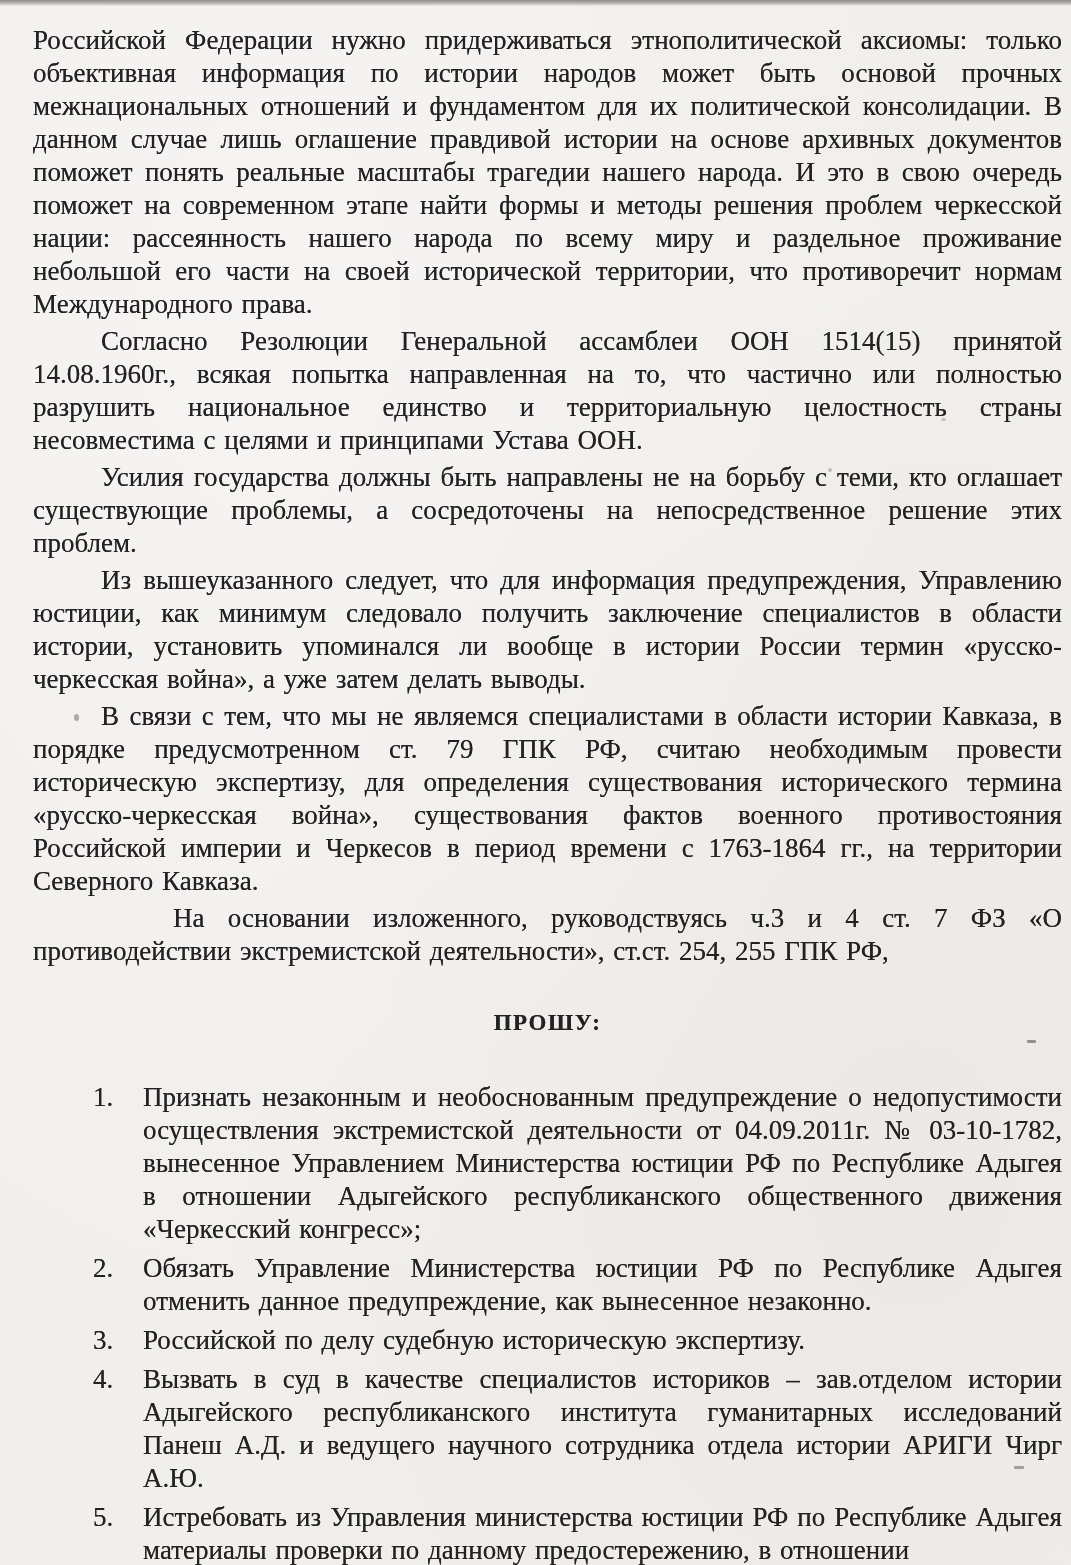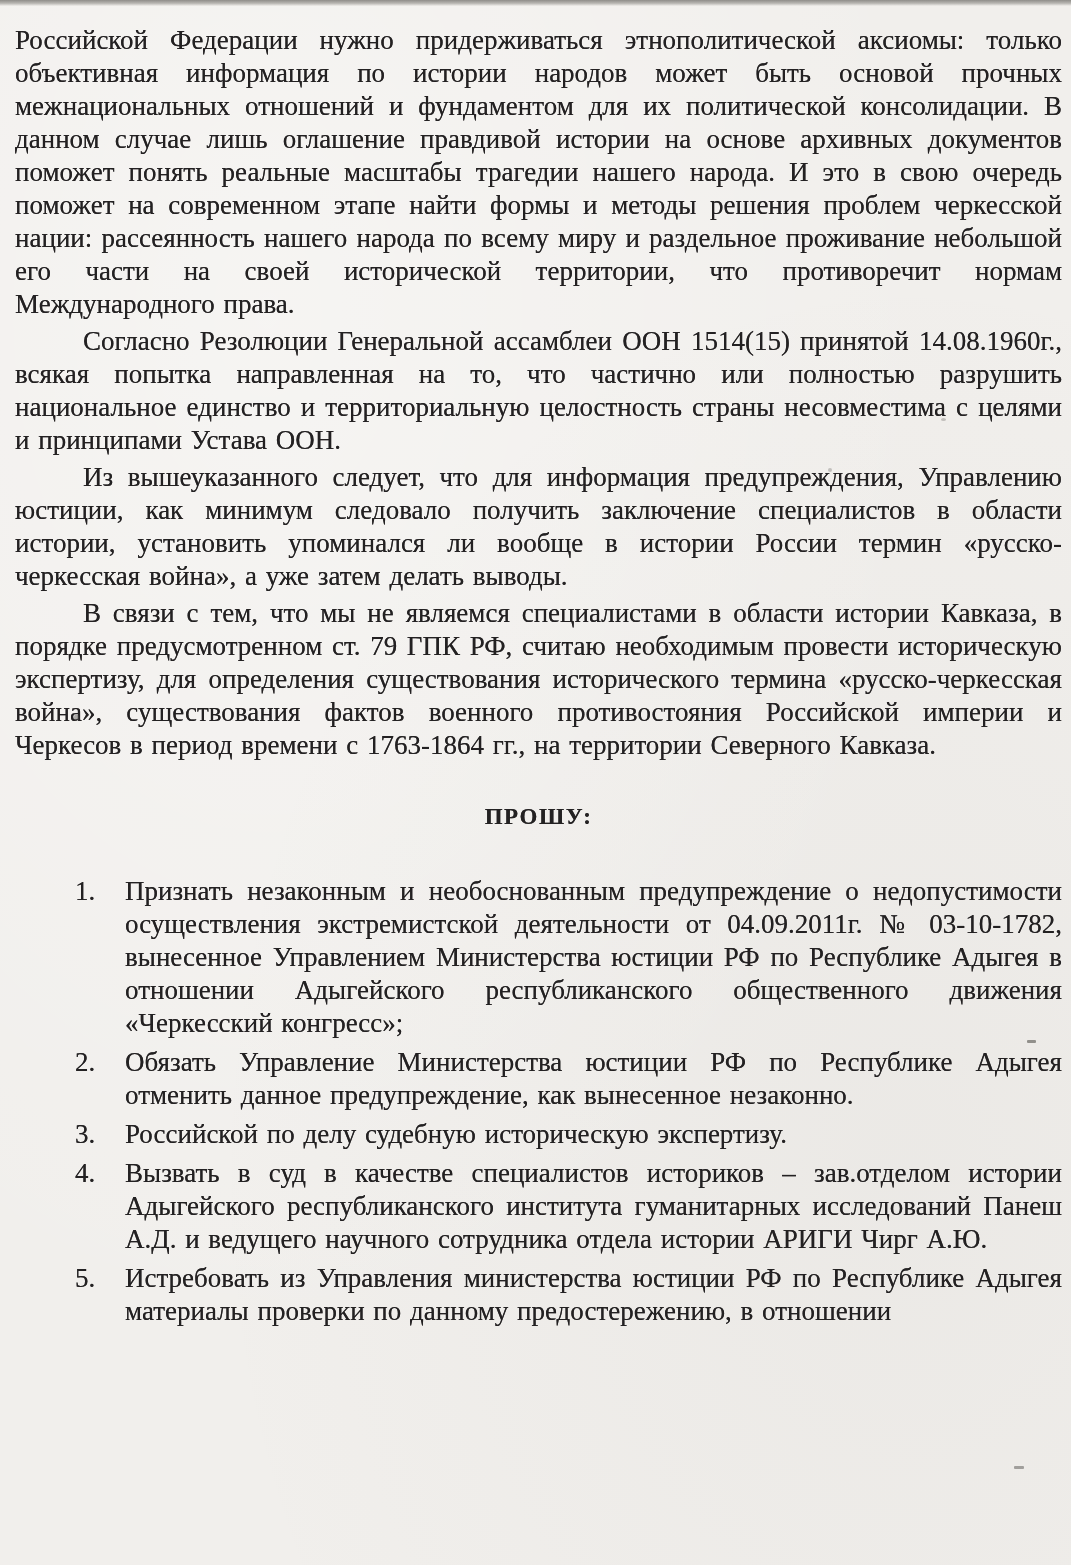--- a/index.html
+++ b/index.html
@@ -5,21 +5,21 @@
   html, body {
     margin: 0;
     padding: 0;
     background: #e8e6e3;
   }
   .page {
     position: relative;
     width: 1071px;
     height: 1565px;
     box-sizing: border-box;
-    padding: 24px 9px 0 15px;
+    padding: 24px 9px 0 33px;
     overflow: hidden;
     background:
       radial-gradient(ellipse at 25% 20%, rgba(255,255,255,0.35), rgba(255,255,255,0) 60%),
       radial-gradient(ellipse at 85% 75%, rgba(125,120,110,0.05), rgba(125,120,110,0) 55%),
       #f1efec;
     color: #232122;
     font-family: "Liberation Serif", "DejaVu Serif", serif;
     font-size: 27px;
     line-height: 33px;
     text-shadow: 0 0 0.5px rgba(28,26,27,0.75);
@@ -70,22 +70,24 @@
   .speck.s5 { left: 941px;  top: 418px;  width: 5px; height: 3px; opacity: .3; }
 </style>
 </head>
 <body>
 
 <div class="page">
   <div class="scan-edge"></div>
 
   <p class="para flush">Российской Федерации нужно придерживаться этнополитической аксиомы: только объективная информация по истории народов может быть основой прочных межнациональных отношений и фундаментом для их политической консолидации. В данном случае лишь оглашение правдивой истории на основе архивных документов поможет понять реальные масштабы трагедии нашего народа. И это в свою очередь поможет на современном этапе найти формы и методы решения проблем черкесской нации: рассеянность нашего народа по всему миру и раздельное проживание небольшой его части на своей исторической территории, что противоречит нормам Международного права.</p>
   <p class="para">Согласно Резолюции Генеральной ассамблеи ООН 1514(15) принятой 14.08.1960г., всякая попытка направленная на то, что частично или полностью разрушить национальное единство и территориальную целостность страны несовместима с целями и принципами Устава ООН.</p>
+  <p class="para">Усилия государства должны быть направлены не на борьбу с теми, кто оглашает существующие проблемы, а сосредоточены на непосредственное решение этих проблем.</p>
   <p class="para">Из вышеуказанного следует, что для информация предупреждения, Управлению юстиции, как минимум следовало получить заключение специалистов в области истории, установить упоминался ли вообще в истории России термин «русско-черкесская война», а уже затем делать выводы.</p>
   <p class="para">В связи с тем, что мы не являемся специалистами в области истории Кавказа, в порядке предусмотренном ст. 79 ГПК РФ, считаю необходимым провести историческую экспертизу, для определения существования исторического термина «русско-черкесская война», существования фактов военного противостояния Российской империи и Черкесов в период времени с 1763-1864 гг., на территории Северного Кавказа.</p>
+  <p class="para deep">На основании изложенного, руководствуясь ч.3 и 4 ст. 7 ФЗ «О противодействии экстремистской деятельности», ст.ст. 254, 255 ГПК РФ,</p>
 
   <div class="heading">ПРОШУ:</div>
 
   <div class="plist">
     <div class="pitem">
       <span class="num">1.</span>
       <span class="txt">Признать незаконным и необоснованным предупреждение о недопустимости осуществления экстремистской деятельности от 04.09.2011г. № 03-10-1782, вынесенное Управлением Министерства юстиции РФ по Республике Адыгея в отношении Адыгейского республиканского общественного движения «Черкесский конгресс»;</span>
     </div>
     <div class="pitem">
       <span class="num">2.</span>

